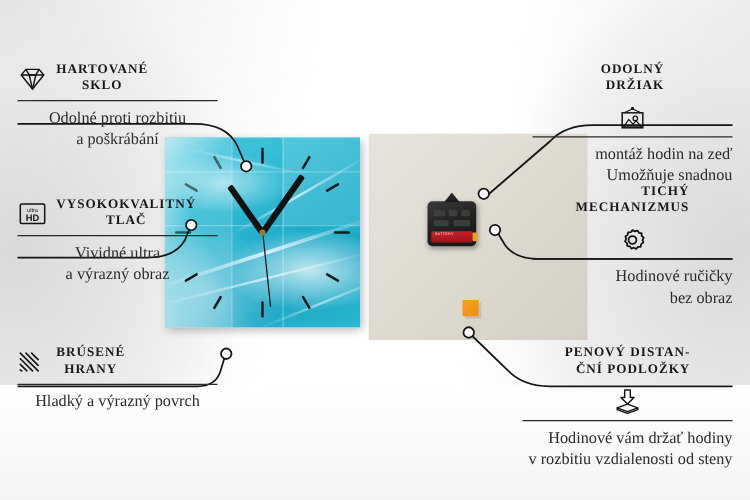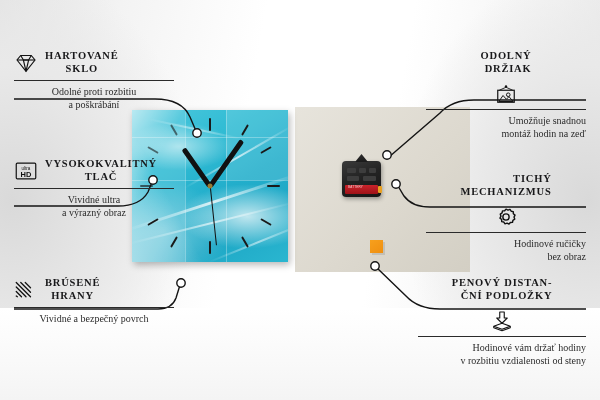--- a/index.html
+++ b/index.html
@@ -98,21 +98,21 @@
   }
 
   
   .feature { position:absolute; width:160px; }
   .feature .head { display:flex; align-items:center; gap:7px; }
   .feature .title {
     font-size:10.5px; font-weight:bold; letter-spacing:.8px;
     color:#18181a; line-height:1.22; text-transform:uppercase;
   }
   .feature .rule { height:1px; background:#2a2a2a; margin:4px 0 4px 0; }
-  .feature .desc { font-size:10px; color:#2b2b2b; line-height:1.35; }
+  .feature .desc { font-size:13px; color:#2b2b2b; line-height:1.35; }
   .feature.left  .head { justify-content:flex-start; }
   .feature.left  .title, .feature.left .desc { text-align:center; }
   .feature.right .head { justify-content:flex-end; flex-direction:column; }
   .feature.right .title, .feature.right .desc { text-align:right; }
   .icon { width:24px; height:22px; flex:0 0 auto; }
   .icon svg { display:block; width:100%; height:100%; }
 
   
   #leaders { position:absolute; inset:0; pointer-events:none; }
 </style>
@@ -262,21 +262,21 @@
       </g>
         </svg>
     </span>
     <div class="title">
       <div>BRÚSENÉ</div>
       <div>HRANY</div>
     </div>
   </div>
   <div class="rule"></div>
   <div class="desc">
-    <div>Vividné a bezpečný povrch</div>
+    <div>Hladký a výrazný povrch</div>
   </div>
 </div>
 
 <div class="feature right" style="right:14px; top:50px;">
   <div class="head">
     <div class="title">
       <div>ODOLNÝ</div>
       <div>DRŽIAK</div>
     </div>
     <span class="icon">
@@ -284,26 +284,26 @@
         <circle cx="16" cy="4" r="1.6" fill="#121212"></circle>
         <path d="M16 5 L7 9 M16 5 L25 9" stroke="#121212" stroke-width="1.2" fill="none"></path>
         <rect x="5" y="9" width="22" height="16" fill="none" stroke="#121212" stroke-width="1.6"></rect>
         <circle cx="19" cy="15" r="2.4" fill="none" stroke="#121212" stroke-width="1.3"></circle>
         <path d="M6.5 24 L12 16 L16.5 21 L20 17.5 L25.5 24 Z" fill="none" stroke="#121212" stroke-width="1.3"></path>
       </svg>
     </span>
   </div>
   <div class="rule"></div>
   <div class="desc">
+    <div>montáž hodin na zeď</div>
     <div>Umožňuje snadnou</div>
-    <div>montáž hodin na zeď</div>
-  </div>
-</div>
-
-<div class="feature right" style="right:14px; top:173px;">
+  </div>
+</div>
+
+<div class="feature right" style="right:14px; top:148px;">
   <div class="head">
     <div class="title">
       <div>TICHÝ</div>
       <div>MECHANIZMUS</div>
     </div>
     <span class="icon">
       <svg viewBox="0 0 32 28">
           <g fill="none" stroke="#121212" stroke-width="1.9">
         <path d="M16 3.5 l2.6 1.3 2.7 -0.9 1.6 2.4 2.8 0.5 0.1 2.9 2.2 1.8 -1.3 2.6 0.9 2.7 -2.4 1.6 -0.5 2.8 -2.9 0.1 -1.8 2.2 -2.6 -1.3 -2.7 0.9 -1.6 -2.4 -2.8 -0.5 -0.1 -2.9 -2.2 -1.8 1.3 -2.6 -0.9 -2.7 2.4 -1.6 0.5 -2.8 2.9 -0.1 Z" stroke-linejoin="round"></path>
         <circle cx="16" cy="14" r="4.2"></circle>

